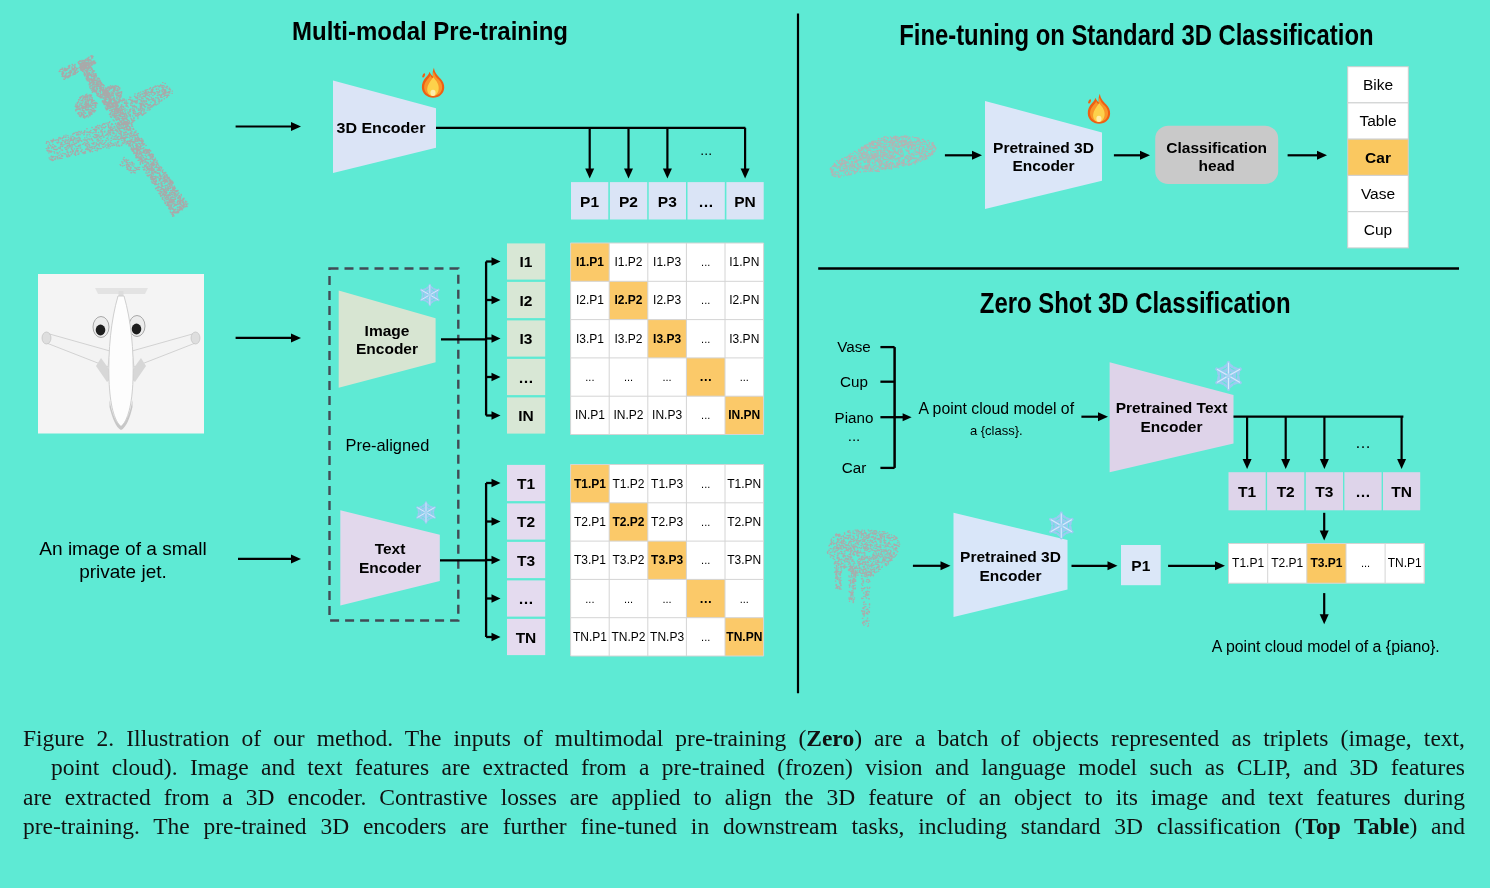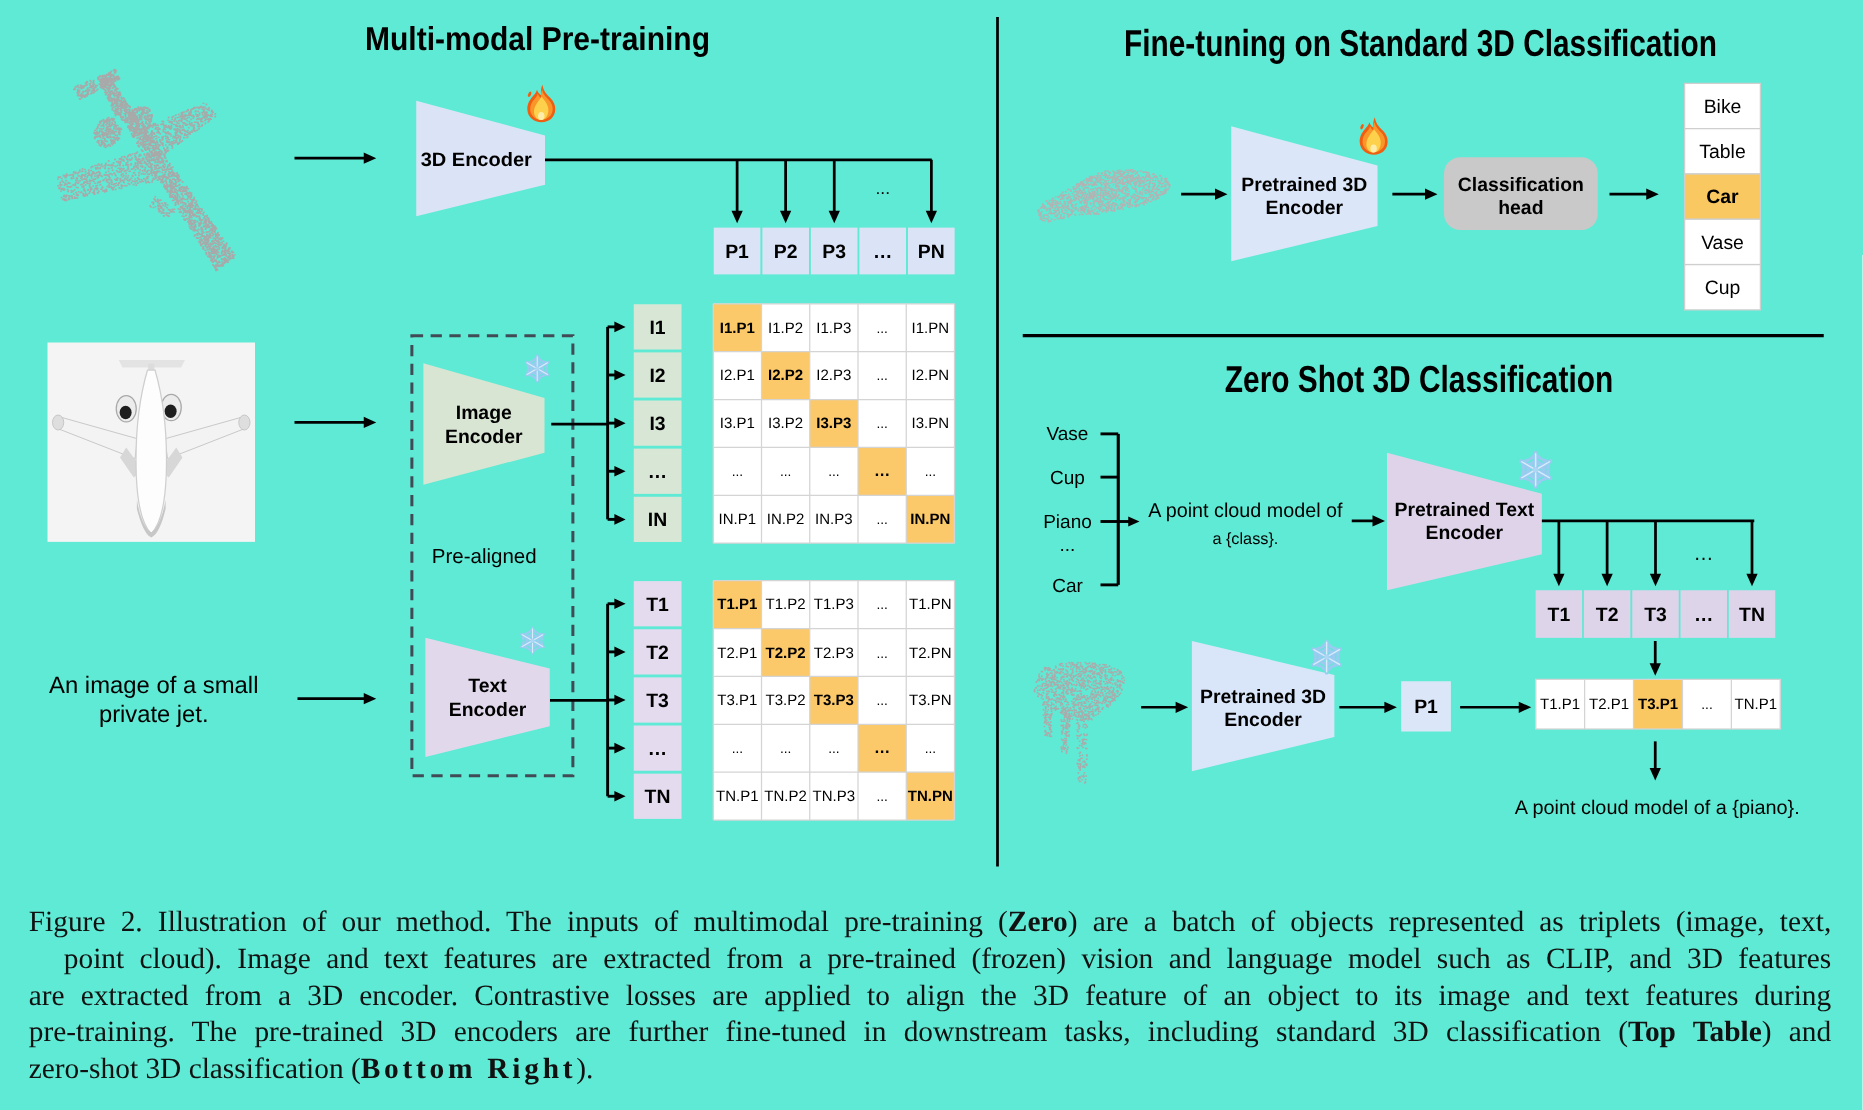--- a/index.html
+++ b/index.html
@@ -521,14 +521,13 @@
 <text x="1404.7" y="567.4" font-family="Liberation Sans, sans-serif" font-size="12" text-anchor="middle" fill="#000">TN.P1</text>
 <line x1="1324.2" y1="593.1" x2="1324.2" y2="616.3" stroke="#000" stroke-width="2.2"></line>
 <polygon points="1324.2,624.3 1319.7,614.3 1328.7,614.3" fill="#000"></polygon>
 <text x="1325.8" y="651.5" font-family="Liberation Sans, sans-serif" font-size="15.8" text-anchor="middle" fill="#000" textLength="228.0" lengthAdjust="spacingAndGlyphs">A point cloud model of a {piano}.</text>
 </svg>
 <div id="cap">
 <div style="text-align:justify;text-align-last:justify;">Figure 2. Illustration of our method. The inputs of multimodal pre-training (<b>Zero</b>) are a batch of objects represented as triplets (image, text,</div>
 <div style="text-align:justify;text-align-last:justify;margin-left:28px;">point cloud). Image and text features are extracted from a pre-trained (frozen) vision and language model such as CLIP, and 3D features</div>
 <div style="text-align:justify;text-align-last:justify;">are extracted from a 3D encoder. Contrastive losses are applied to align the 3D feature of an object to its image and text features during</div>
 <div style="text-align:justify;text-align-last:justify;">pre-training. The pre-trained 3D encoders are further fine-tuned in downstream tasks, including standard 3D classification (<b>Top Table</b>) and</div>
-<div style="">zero-shot 3D classification (<b style="letter-spacing:3px">Bottom Right</b>).</div>
 </div>
 </div>
 </body></html>

